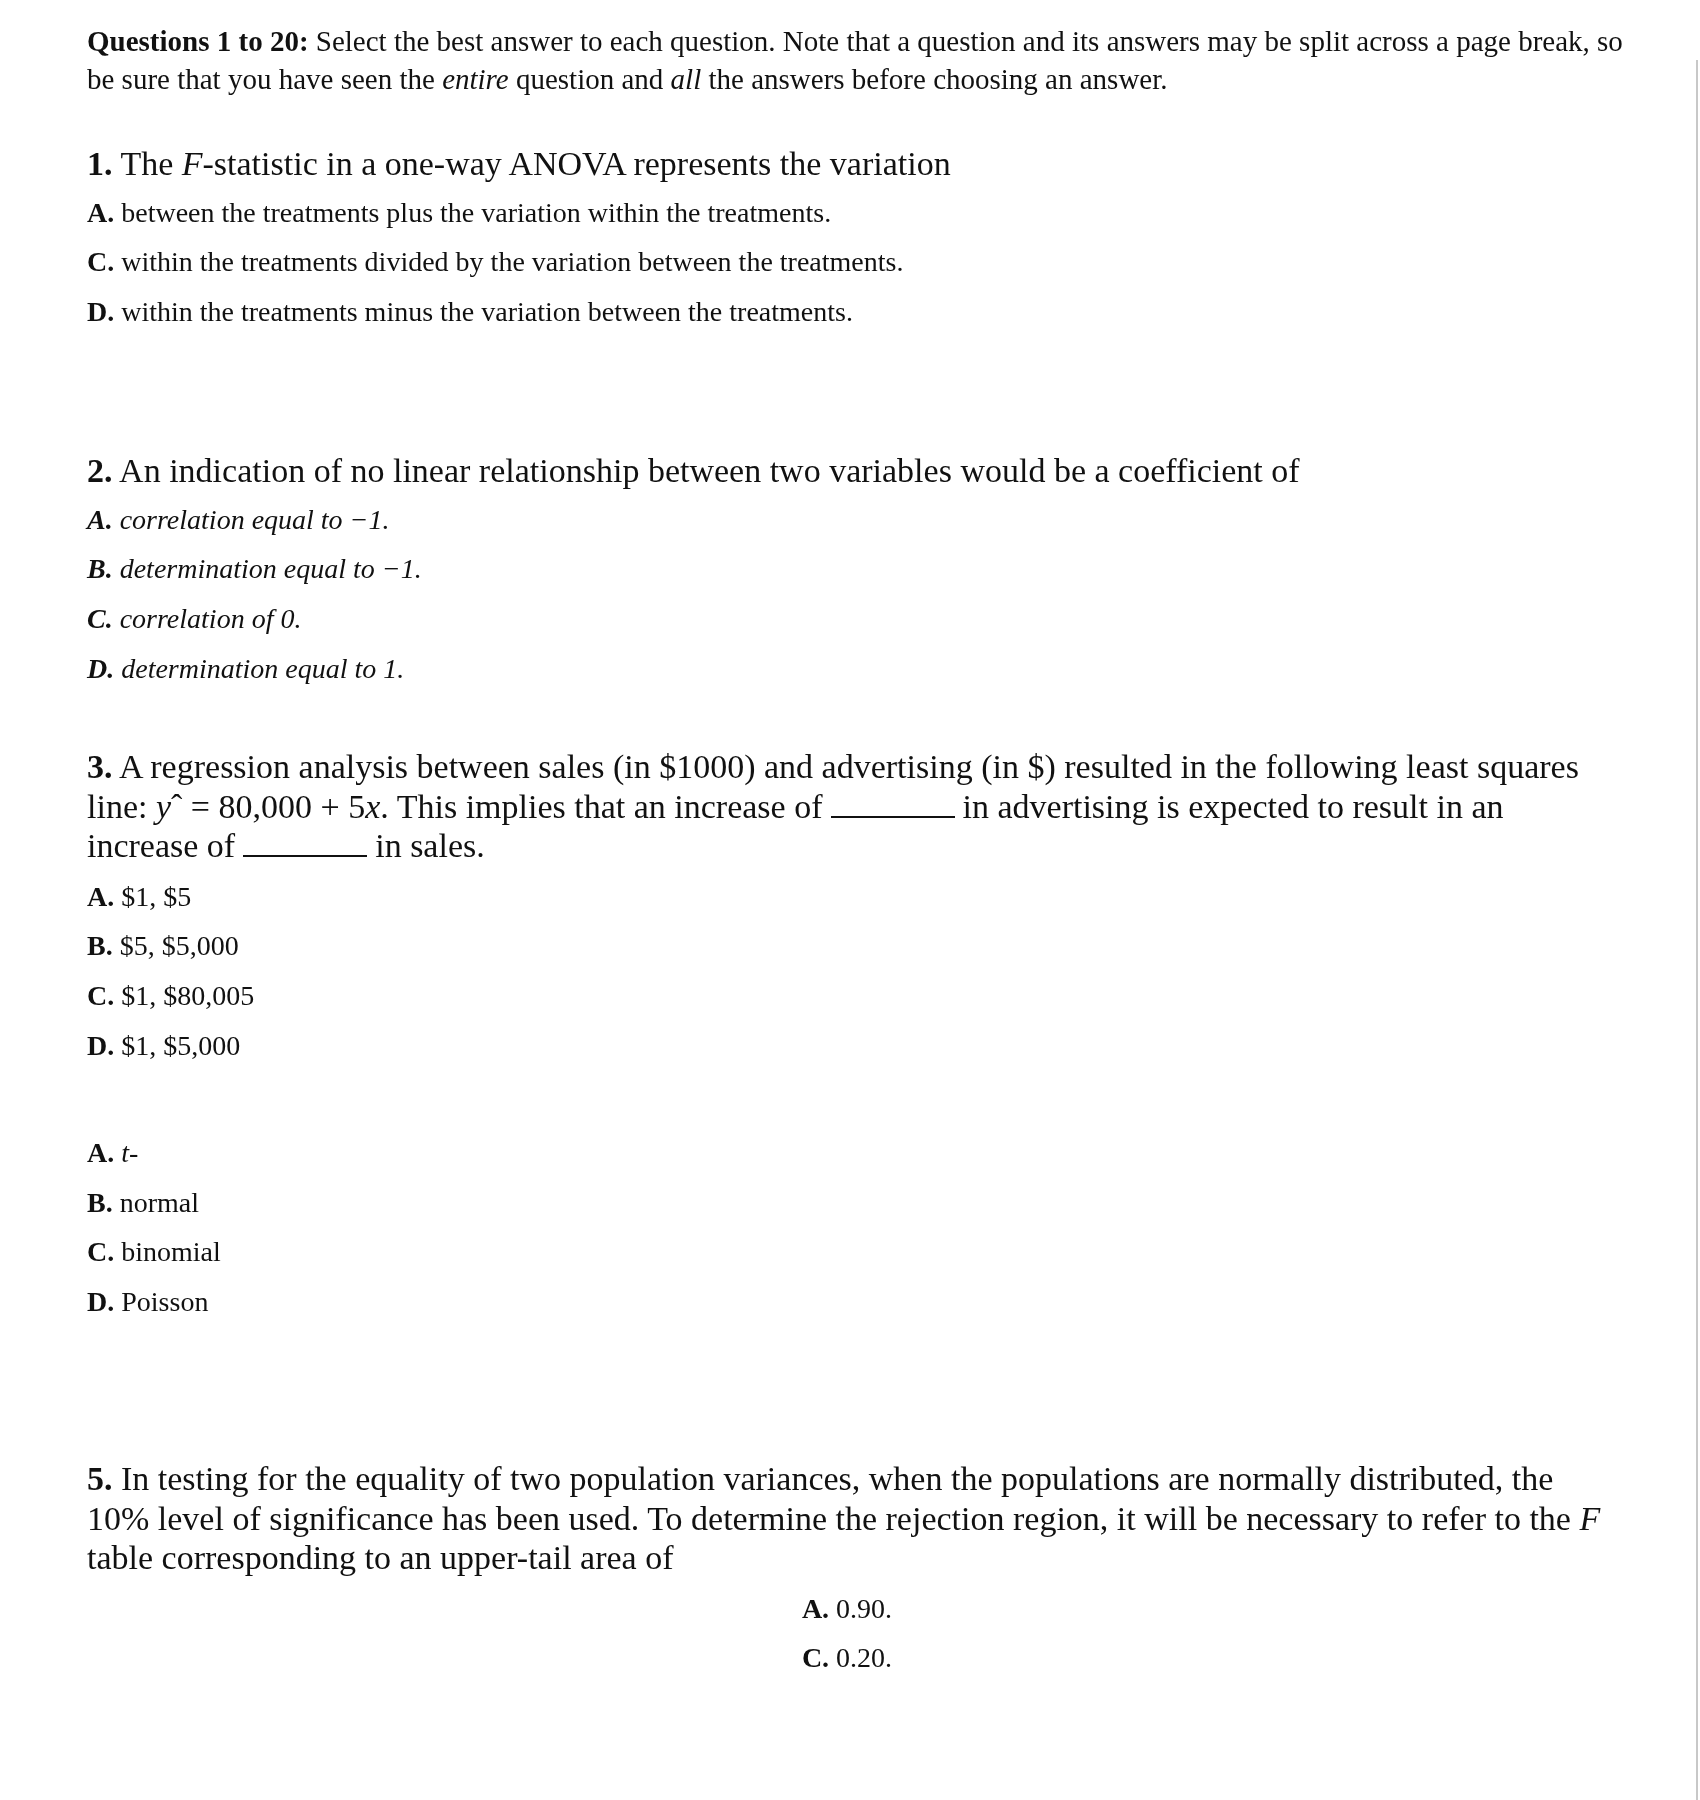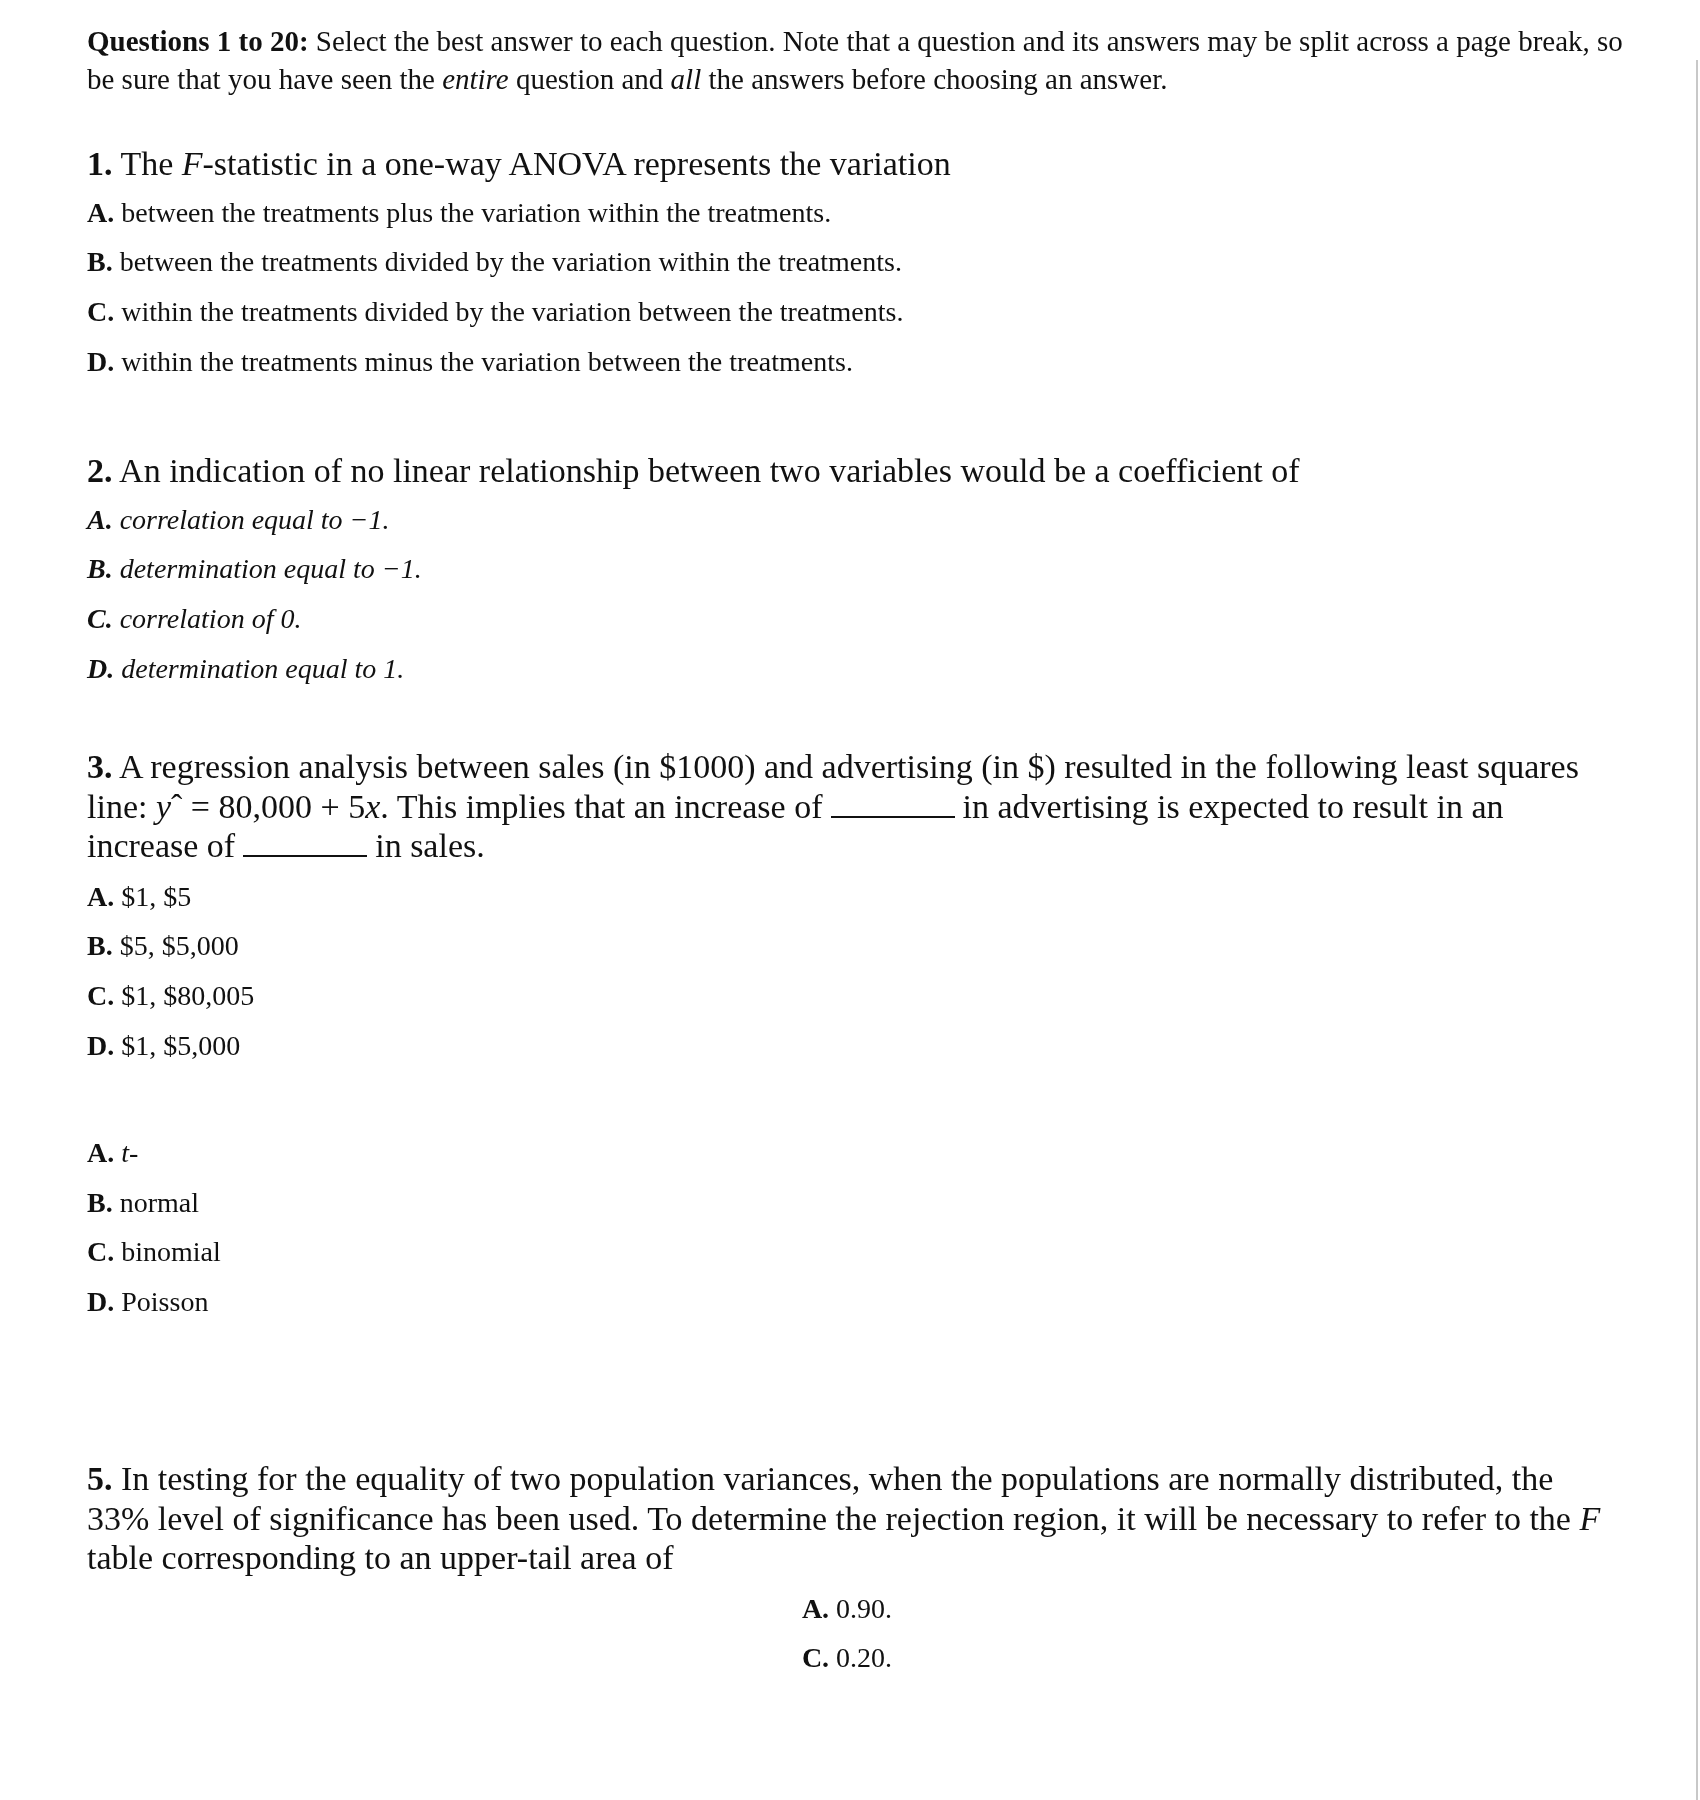--- a/index.html
+++ b/index.html
@@ -38,21 +38,20 @@
 <div class="edge-line"></div>
 
 <div class="instructions">
   <b>Questions 1 to 20:</b><span> Select the best answer to each question. Note that a question and its answers may be split across a page break, so be sure that you have seen the </span><i>entire</i><span> question and </span><i>all</i><span> the answers before choosing an answer.</span>
 </div>
 
 <div class="q" style="top:144px;">
   <p class="q-stem"><span class="q-num">1.</span><span> The </span><i>F</i><span>-statistic in a one-way ANOVA represents the variation</span></p>
   <ul class="opts" style="margin-top:4px;">
     <li class="opt"><span class="opt-letter">A.</span><span> between the treatments plus the variation within the treatments.</span></li>
-    <li class="opt"><span class="opt-letter">B.</span><span> between the treatments divided by the variation within the treatments.</span></li>
     <li class="opt"><span class="opt-letter">C.</span><span> within the treatments divided by the variation between the treatments.</span></li>
     <li class="opt"><span class="opt-letter">D.</span><span> within the treatments minus the variation between the treatments.</span></li>
   </ul>
 </div>
 
 <div class="q" style="top:451px;">
   <p class="q-stem"><span class="q-num">2.</span><span> An indication of no linear relationship between two variables would be a coefficient of</span></p>
   <ul class="opts" style="margin-top:4px;font-style:italic;">
     <li class="opt"><span class="opt-letter">A.</span><span> correlation equal to −1.</span></li>
     <li class="opt"><span class="opt-letter">B.</span><span> determination equal to −1.</span></li>
@@ -74,18 +73,18 @@
 <div class="q" style="top:1122px;">
   <ul class="opts" style="margin-top:6px;">
     <li class="opt"><span class="opt-letter">A.</span><i> t-</i></li>
     <li class="opt"><span class="opt-letter">B.</span><span> normal</span></li>
     <li class="opt"><span class="opt-letter">C.</span><span> binomial</span></li>
     <li class="opt"><span class="opt-letter">D.</span><span> Poisson</span></li>
   </ul>
 </div>
 
 <div class="q" style="top:1459px;">
-  <p class="q-stem"><span class="q-num">5.</span><span> In testing for the equality of two population variances, when the populations are normally distributed, the 33% level of significance has been used. To determine the rejection region, it will be necessary to refer to the </span><i>F</i><span> table corresponding to an upper-tail area of</span></p>
+  <p class="q-stem"><span class="q-num">5.</span><span> In testing for the equality of two population variances, when the populations are normally distributed, the 10% level of significance has been used. To determine the rejection region, it will be necessary to refer to the </span><i>F</i><span> table corresponding to an upper-tail area of</span></p>
   <ul class="opts" style="margin-top:6px;text-align:center;">
     <li class="opt"><span class="opt-letter">A.</span><span> 0.90.</span></li>
     <li class="opt"><span class="opt-letter">C.</span><span> 0.20.</span></li>
   </ul>
 </div>
 
 </body></html>

